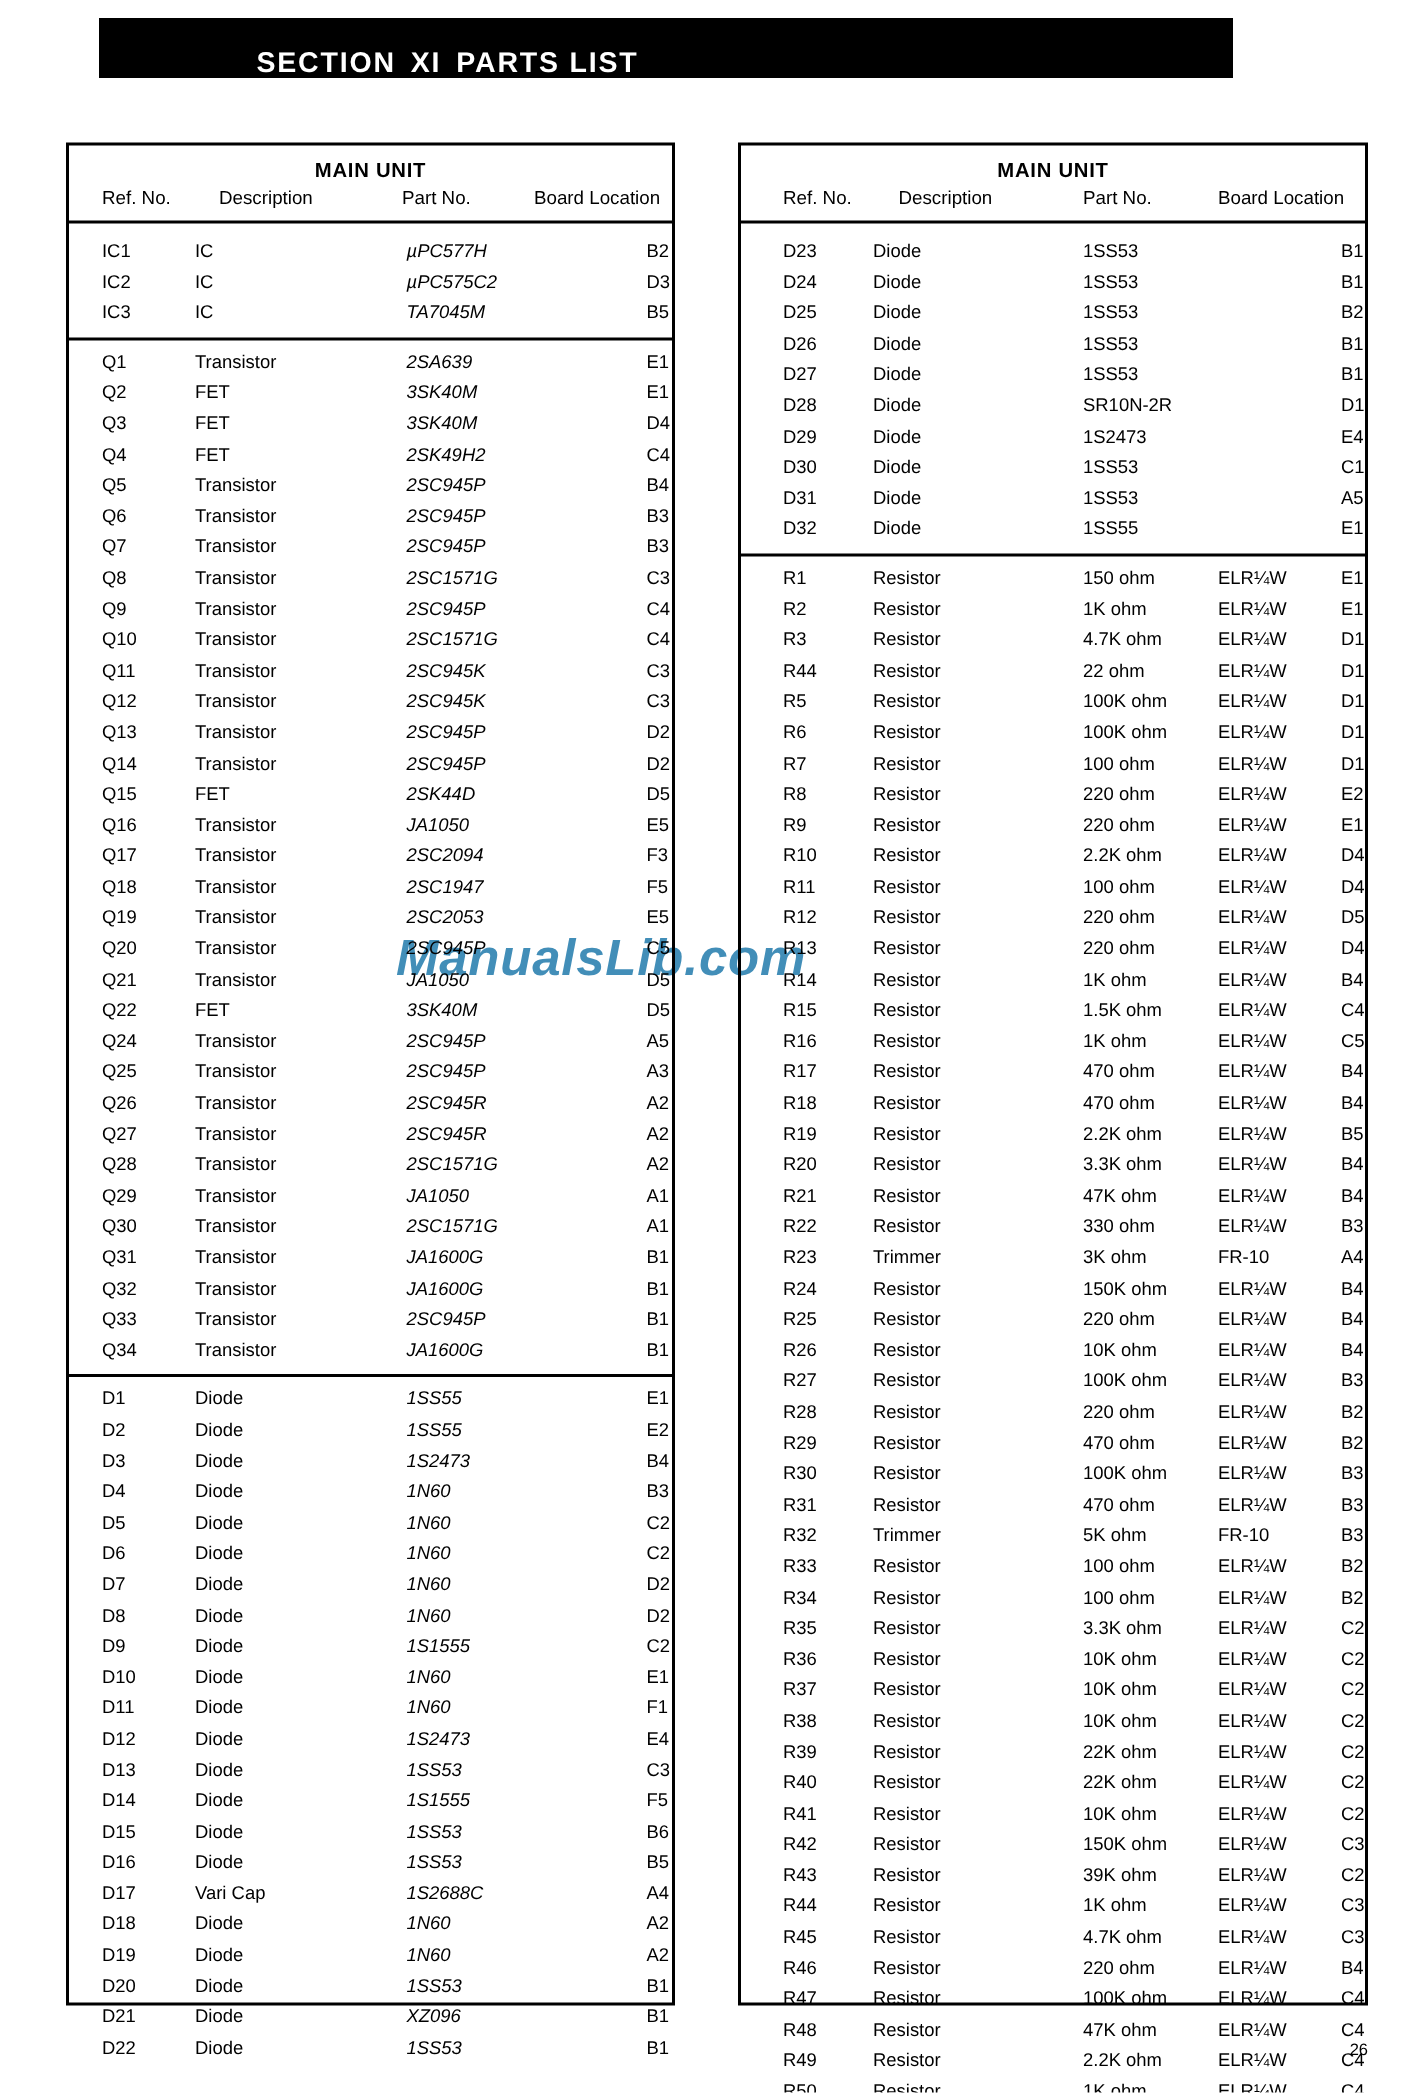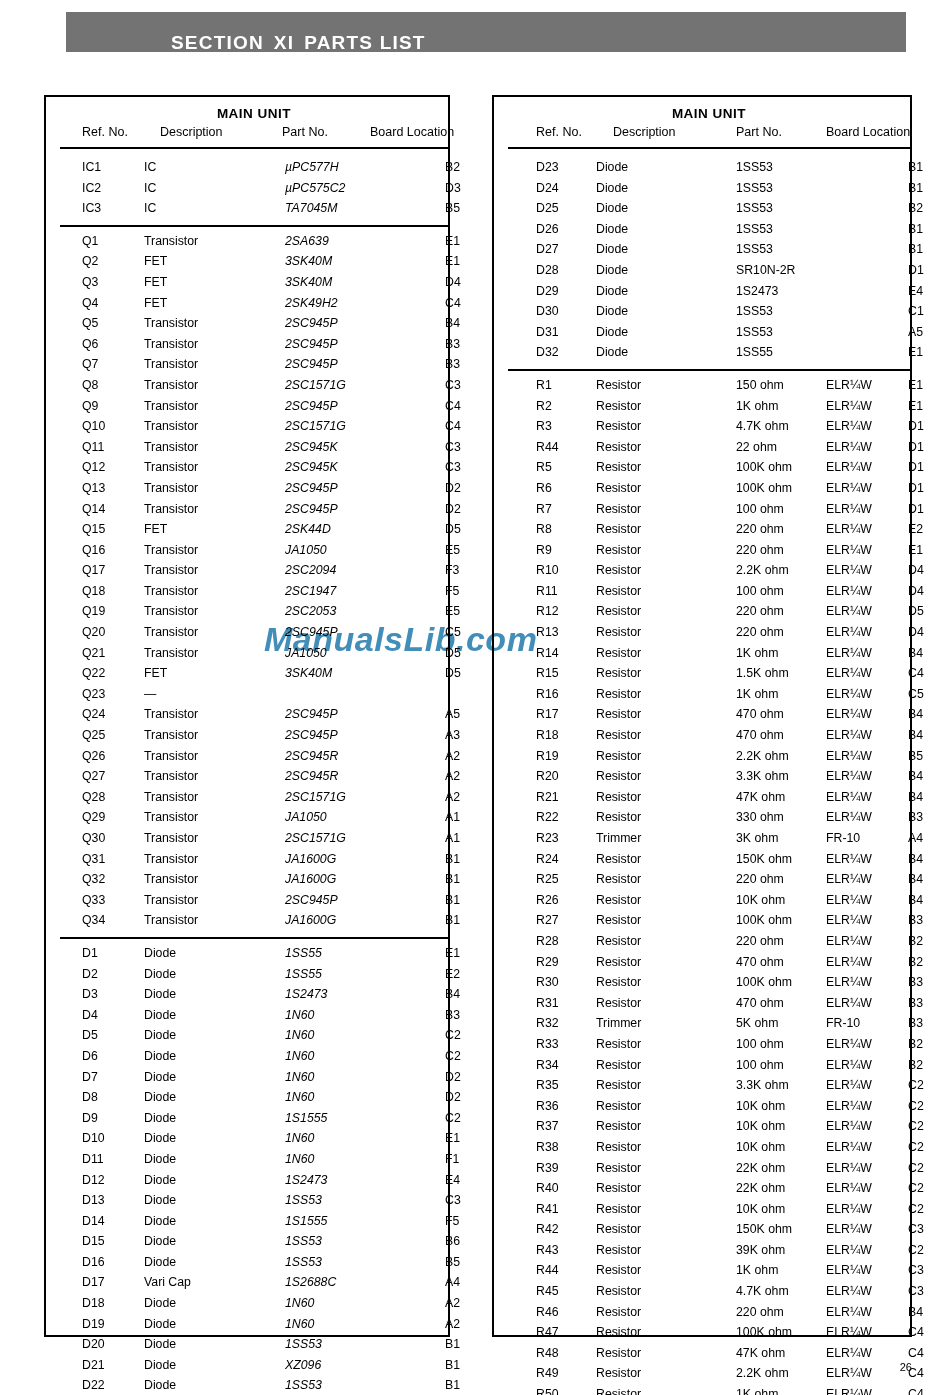--- a/index.html
+++ b/index.html
@@ -14,23 +14,23 @@
     font-family: "Liberation Sans", sans-serif;
     color: #000;
     overflow: hidden;
   }
 
   
   .section-bar {
     position: absolute;
     left: 66px;
     top: 12px;
-    width: 840px;
+    width: 756px;
     height: 40px;
-    background: #737373;
+    background: #000000;
   }
   .section-bar-text {
     position: absolute;
     left: 105px;
     top: 20px;
     color: #fff;
     font-size: 19px;
     font-weight: bold;
     letter-spacing: 1.2px;
     white-space: nowrap;
@@ -51,21 +51,20 @@
     pointer-events: none;
     white-space: nowrap;
   }
 
   
   .table-box {
     position: absolute;
     border: 2px solid #000;
     box-sizing: border-box;
     background: transparent;
-    padding-left: 14px;
   }
   #left-table  { left: 44px;  top: 95px; width: 406px; height: 1242px; }
   #right-table { left: 492px; top: 95px; width: 420px; height: 1242px; }
 
   .tbl-title {
     text-align: center;
     font-size: 13.5px;
     font-weight: bold;
     padding-top: 9px;
     letter-spacing: 0.5px;
@@ -291,24 +290,20 @@
         <span class="c-part">JA1050</span>
         <span class="c-loc">D5</span>
       </div>
       <div class="row">
         <span class="c-ref">Q22</span>
         <span class="c-desc">FET</span>
         <span class="c-part">3SK40M</span>
         <span class="c-loc">D5</span>
       </div>
       <div class="row">
-        <span class="c-ref">Q23</span>
-        <span class="c-desc">—</span>
-      </div>
-      <div class="row">
         <span class="c-ref">Q24</span>
         <span class="c-desc">Transistor</span>
         <span class="c-part">2SC945P</span>
         <span class="c-loc">A5</span>
       </div>
       <div class="row">
         <span class="c-ref">Q25</span>
         <span class="c-desc">Transistor</span>
         <span class="c-part">2SC945P</span>
         <span class="c-loc">A3</span>

